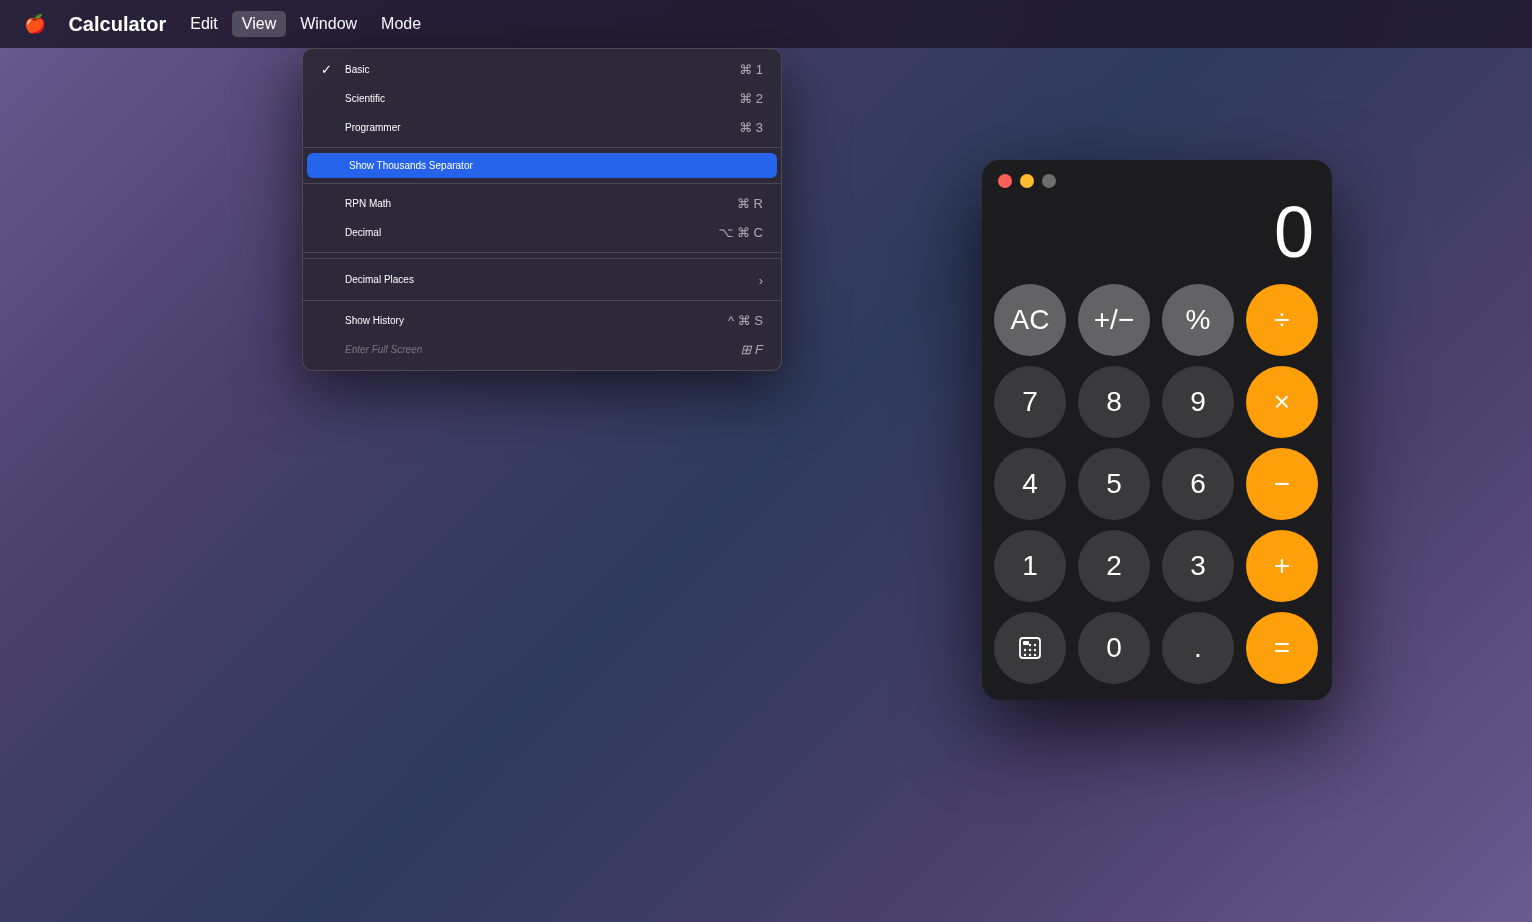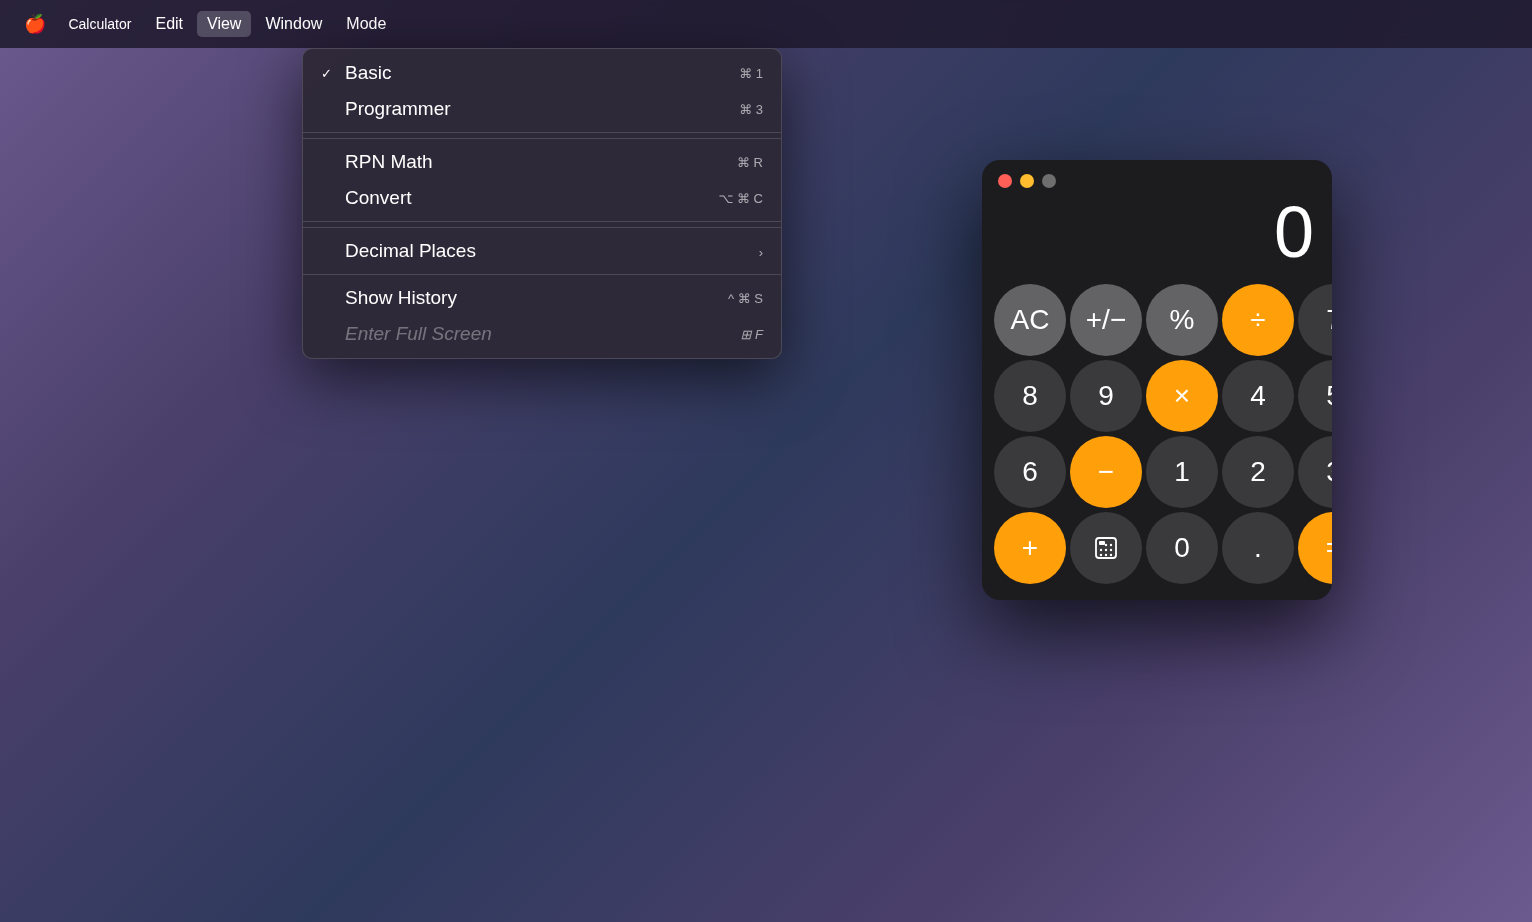--- a/index.html
+++ b/index.html
@@ -36,22 +36,22 @@
       cursor: pointer;
       white-space: nowrap;
     }
 
     .menubar-item.apple {
       font-size: 18px;
       padding: 4px 8px;
     }
 
     .menubar-item.app-name {
-      font-weight: 400;
-      font-size: 14px;
+      font-weight: 700;
+      font-size: 20px;
     }
 
     .menubar-item.active {
       background: rgba(255,255,255,0.2);
     }
 
     
     .dropdown-menu {
       position: absolute;
       top: 48px;
@@ -93,21 +93,21 @@
       gap: 8px;
     }
 
     .menu-item-check {
       width: 16px;
       font-size: 13px;
       color: #fff;
     }
 
     .menu-item-label {
-      font-size: 19px;
+      font-size: 10px;
     }
 
     .menu-item-shortcut {
       color: rgba(255,255,255,0.6);
       font-size: 13px;
       display: flex;
       align-items: center;
       gap: 2px;
     }
 
@@ -161,22 +161,22 @@
       color: #fff;
       font-size: 72px;
       font-weight: 200;
       letter-spacing: -2px;
       line-height: 1;
     }
 
     .calc-buttons {
       padding: 4px 12px 16px;
       display: grid;
-      grid-template-columns: repeat(5, 1fr);
-      gap: 4px;
+      grid-template-columns: repeat(4, 1fr);
+      gap: 10px;
     }
 
     .calc-btn {
       border: none;
       border-radius: 50%;
       width: 72px;
       height: 72px;
       font-size: 28px;
       font-weight: 400;
       cursor: pointer;
@@ -231,41 +231,57 @@
         <span class="menu-item-check">✓</span>
         <span class="menu-item-label">Basic</span>
       </div>
       <div>
         <span class="menu-item-shortcut">⌘ 1</span>
       </div>
     </div>
     <div class="menu-item">
       <div class="menu-item-left">
         <span class="menu-item-check"></span>
+        <span class="menu-item-label">Scientific</span>
+      </div>
+      <div>
+        <span class="menu-item-shortcut">⌘ 2</span>
+      </div>
+    </div>
+    <div class="menu-item">
+      <div class="menu-item-left">
+        <span class="menu-item-check"></span>
         <span class="menu-item-label">Programmer</span>
       </div>
       <div>
         <span class="menu-item-shortcut">⌘ 3</span>
       </div>
     </div>
     <div class="menu-separator"></div>
+    <div class="menu-item highlighted">
+      <div class="menu-item-left">
+        <span class="menu-item-check"></span>
+        <span class="menu-item-label">Show Thousands Separator</span>
+      </div>
+      <div></div>
+    </div>
     <div class="menu-separator"></div>
     <div class="menu-item">
       <div class="menu-item-left">
         <span class="menu-item-check"></span>
         <span class="menu-item-label">RPN Math</span>
       </div>
       <div>
         <span class="menu-item-shortcut">⌘ R</span>
       </div>
     </div>
     <div class="menu-item">
       <div class="menu-item-left">
         <span class="menu-item-check"></span>
-        <span class="menu-item-label">Convert</span>
+        <span class="menu-item-label">Decimal</span>
       </div>
       <div>
         <span class="menu-item-shortcut">⌥ ⌘ C</span>
       </div>
     </div>
     <div class="menu-separator"></div>
     <div class="menu-separator"></div>
     <div class="menu-item">
       <div class="menu-item-left">
         <span class="menu-item-check"></span>

